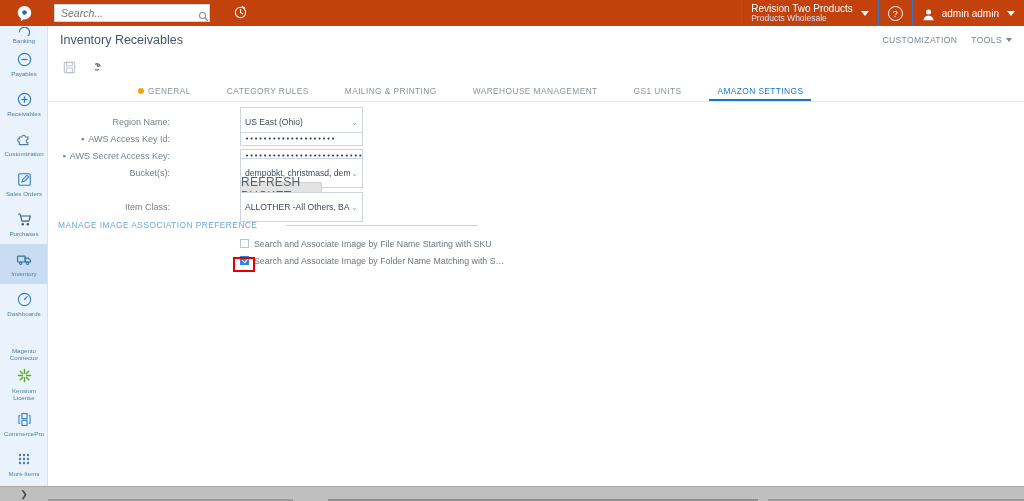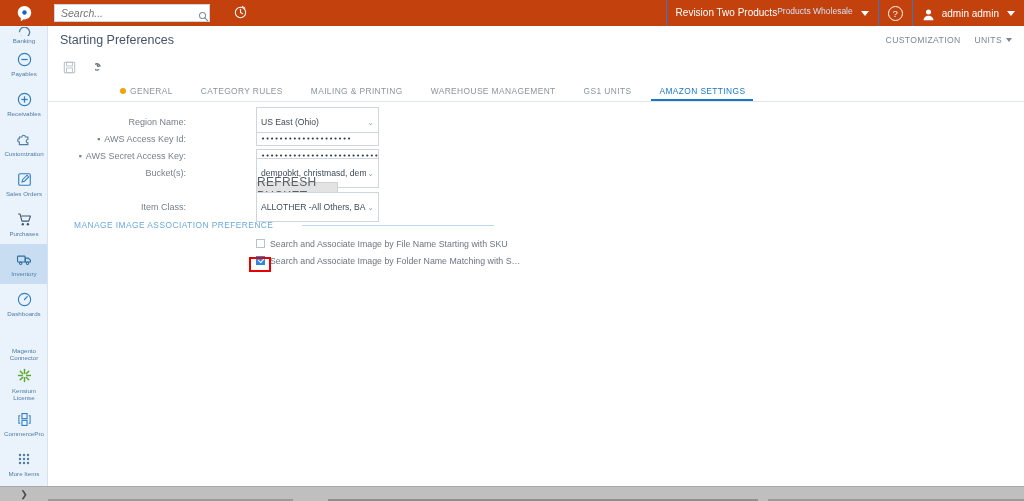--- a/index.html
+++ b/index.html
@@ -56,21 +56,21 @@
     margin-left: auto; display: flex; align-items: stretch; height: 26px;
   }
   .tb-cell {
     display: flex; align-items: center;
     padding: 0 9px;
     color: #ffffff;
     border-left: 1px solid #2f77cc;
     height: 26px;
   }
   .tb-two {
-    display: flex; flex-direction: row; justify-content: center;
+    display: flex; flex-direction: column; justify-content: center;
     line-height: 1.12;
   }
   .tb-main { font-size: 10px; }
   .tb-sub  { font-size: 8.5px; color: #cfe0f3; }
   .caret {
     margin-left: 8px; width: 0; height: 0;
     border-left: 4px solid transparent;
     border-right: 4px solid transparent;
     border-top: 5px solid #ffffff;
   }
@@ -153,43 +153,43 @@
   .tool-btn {
     width: 18px; height: 18px;
     display: flex; align-items: center; justify-content: center;
   }
   .tool-btn svg { display: block; }
 
   
   .tabs {
     height: 22px;
     display: flex; align-items: flex-end;
-    padding-left: 58px;
+    padding-left: 76px;
     border-bottom: 1px solid #e2e7ec;
-    gap: 0;
+    gap: 8px;
   }
   .tab {
     font-size: 8.4px; letter-spacing: .4px;
     color: #8a949e; padding: 0 14px 5px 14px;
     position: relative; white-space: nowrap;
     display: flex; align-items: center; gap: 4px;
   }
   .tab.active { color: #1878c8; }
   .tab.active:after {
     content: ""; position: absolute;
     left: 6px; right: 6px; bottom: 0; height: 2px;
     background: #1878c8;
   }
   .tab-dot {
     width: 6px; height: 6px; border-radius: 50%;
     background: #f0a30a; display: inline-block;
   }
 
   
-  .form-area { padding: 12px 0 0 16px; position: relative; }
+  .form-area { padding: 12px 0 0 0; position: relative; }
   .frow {
     display: flex; align-items: center;
     height: 16px; margin-bottom: 1px;
   }
   .flabel {
     width: 130px; text-align: right;
     font-size: 9px; color: #76808a;
     padding-right: 8px;
     display: flex; justify-content: flex-end; align-items: center;
   }
@@ -495,27 +495,27 @@
   </div>
 
   <div class="side-chevron">
     <span>❯</span>
   </div>
 </div>
 
 <div class="main">
 
   <div class="page-head">
-    <div class="page-title">Starting Preferences</div>
+    <div class="page-title">Inventory Receivables</div>
     <div class="head-actions">
       <div class="head-link">
         <span>CUSTOMIZATION</span>
       </div>
       <div class="head-link">
-        <span>UNITS</span><span class="tcaret"></span>
+        <span>TOOLS</span><span class="tcaret"></span>
       </div>
     </div>
   </div>
 
   <div class="toolbar">
     <div class="tool-btn">
       <span>
         <svg viewBox="0 0 16 16" width="13" height="13">
           <rect x="1.6" y="1.6" width="12.8" height="12.8" rx="1" fill="none" stroke="#b9c0c8" stroke-width="1.3"></rect>
           <rect x="4.4" y="1.6" width="7.2" height="4.4" fill="none" stroke="#b9c0c8" stroke-width="1.1"></rect>

